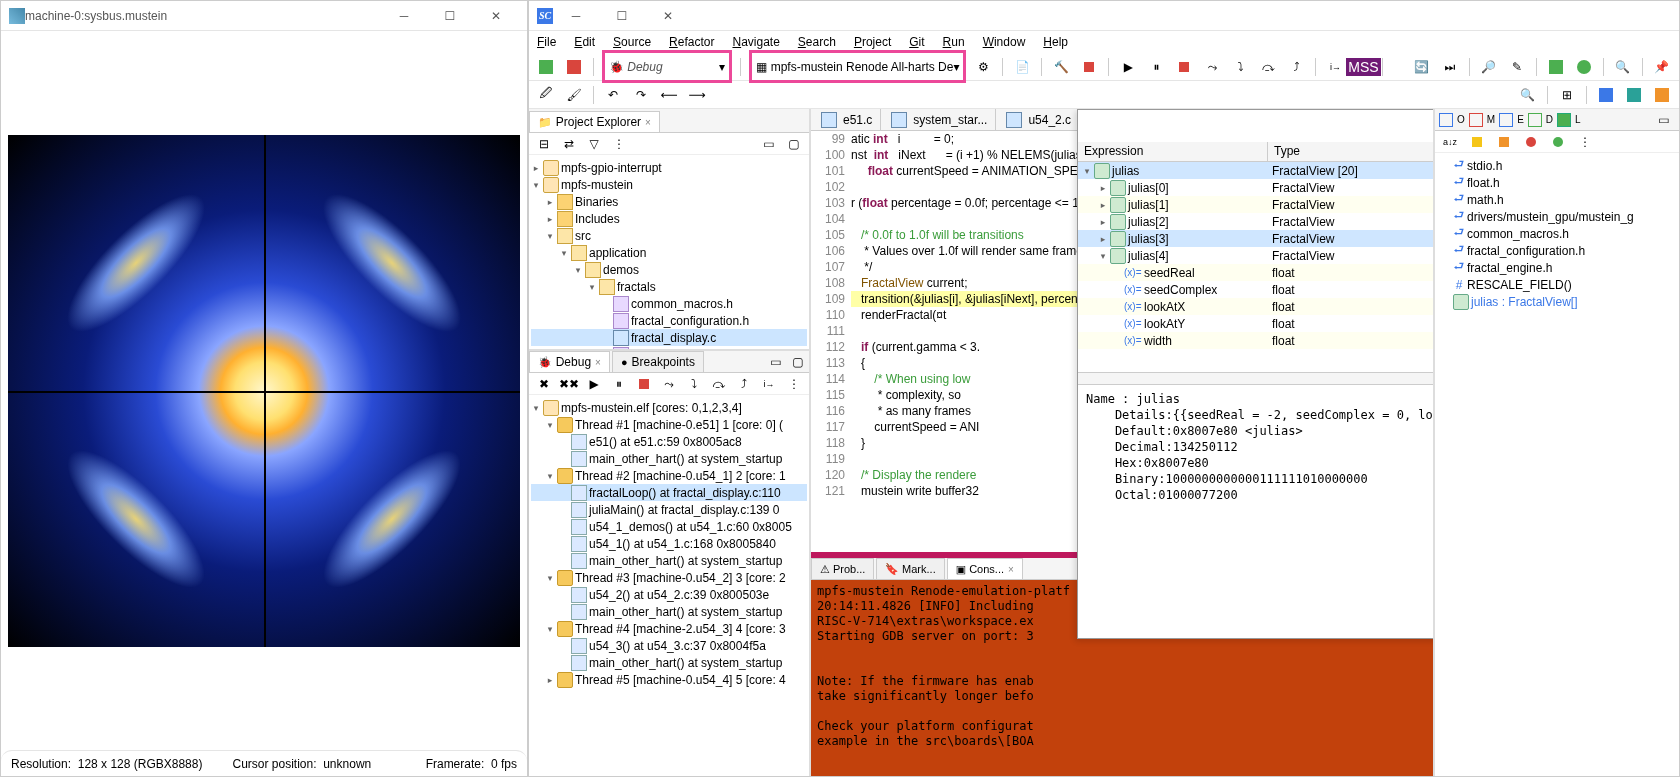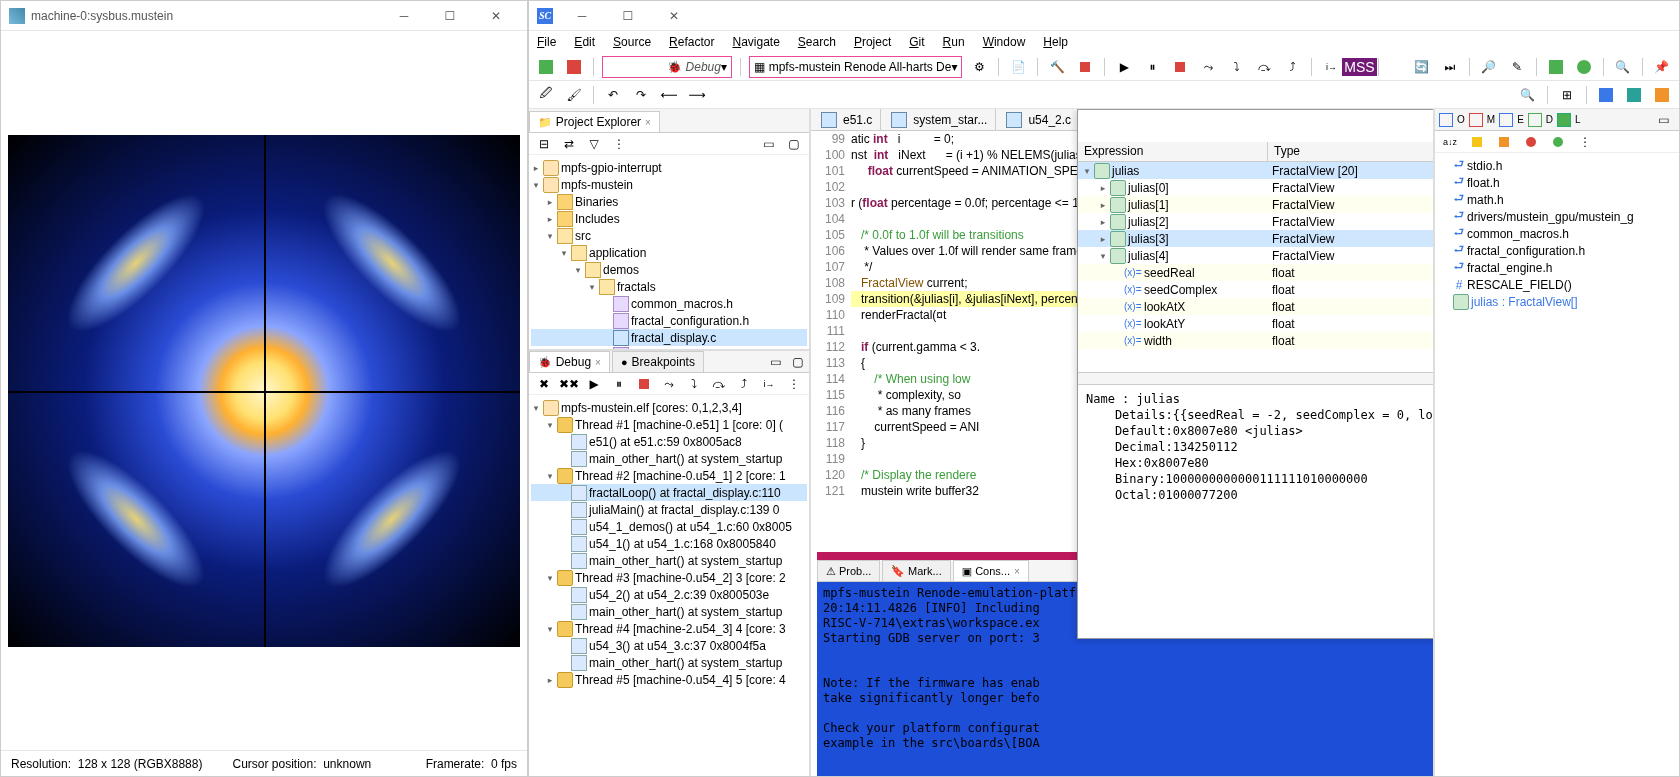--- a/index.html
+++ b/index.html
@@ -1,47 +1,47 @@
 <!DOCTYPE html>
 <html><head>
 <meta charset="utf-8">
 <style>
 * { margin: 0; padding: 0; box-sizing: border-box; font-family: "Segoe UI", Tahoma, sans-serif; font-size: 12px; }
 body { width: 1680px; height: 777px; background: #fff; overflow: hidden; display: flex; }
 .win { border: 1px solid #ccc; display: flex; flex-direction: column; }
 .titlebar { height: 30px; display: flex; align-items: center; padding: 0 8px; background: #fff; border-bottom: 1px solid #e5e5e5; }
-.titlebar .tico { width: 16px; height: 16px; margin-right: 6px; }
+.titlebar .tico { width: 16px; height: 16px; }
 .titlebar .ttext { color: #555; flex: 1; }
 .winbtns { display: flex; gap: 0; }
 .winbtn { width: 46px; height: 30px; display: flex; align-items: center; justify-content: center; color: #555; }
 
 #left-win { width: 528px; height: 777px; }
 #left-toolbar { height: 34px; display: flex; align-items: center; padding: 0 8px; gap: 10px; border-bottom: 1px solid #e5e5e5; }
 #left-toolbar label { color: #000; }
 .combo { border: 1px solid #aaa; padding: 2px 16px 2px 6px; background: #f5f5f5; position: relative; min-width: 44px; height: 22px; display: inline-flex; align-items: center; }
 .combo::after { content: "▾"; position: absolute; right: 4px; font-size: 9px; color: #666; }
 .btn { border: 1px solid #999; padding: 3px 8px; background: #eee; }
 #canvas-area { flex: 1; display: flex; align-items: center; justify-content: center; background: #fff; }
 #fractal { width: 512px; height: 512px; background:
   radial-gradient(circle at 50% 50%, #fff7cc 0%, #ffe070 8%, #ffb030 12%, #8aa5ff 18%, #2a4bd4 30%, #0a1c7a 50%, #000 100%);
   position: relative; image-rendering: pixelated; }
 #fractal::before, #fractal::after { content:""; position:absolute; background:#000; }
 #fractal::before { top:50%; left:0; right:0; height:2px; }
 #fractal::after  { left:50%; top:0; bottom:0; width:2px; }
 .frac-arm { position:absolute; width:50%; height:50%; background:
   radial-gradient(ellipse 60% 20% at 50% 50%, rgba(255,230,120,.9) 0%, rgba(130,170,255,.8) 30%, transparent 60%); }
-#statusbar { height: 26px; display: flex; align-items: center; padding: 0 10px; gap: 30px; color: #000; border-top: 1px solid #e5e5e5; }
+#statusbar { height: 26px; display: flex; align-items: center; padding: 0 10px; gap: 30px; color: #000; border-top: 1px solid #e5e5e5; border-radius: 11px; }
 
 #right-win { width: 1152px; height: 777px; }
 #menubar { height: 22px; display: flex; align-items: center; gap: 18px; padding: 0 8px; }
 #menubar span { color: #000; }
 #maintoolbar, #subtoolbar { height: 28px; display: flex; align-items: center; gap: 6px; padding: 0 6px; border-bottom: 1px solid #e5e5e5; }
 .tb-sep { width: 1px; height: 18px; background: #ccc; margin: 0 2px; }
 .tb-btn { width: 22px; height: 22px; display: flex; align-items: center; justify-content: center; border: 1px solid transparent; }
-.launch-combo { border: 1px solid #ec4899; height: 22px; min-width: 130px; padding: 0 4px; display: flex; align-items: center; justify-content: flex-end; background: #fff; }
+.launch-combo { border: 3px solid #ec4899; height: 33px; min-width: 130px; padding: 0 4px; display: flex; align-items: center; justify-content: space-between; background: #fff; }
 .launch-combo small { font-style: italic; color: #555; }
 #ide-body { flex: 1; display: grid; grid-template-columns: 280px 1fr 244px; grid-template-rows: 240px 1fr; gap: 2px; background: #ddd; overflow: hidden; }
 .panel { background: #fff; display: flex; flex-direction: column; overflow: hidden; }
 .panel-tabs { height: 24px; display: flex; align-items: end; border-bottom: 1px solid #ccc; background: #f5f5f5; }
 .ptab { padding: 3px 8px; border: 1px solid #ccc; border-bottom: none; background: #fff; margin-right: 2px; display: flex; align-items: center; gap: 4px; font-size: 11px; }
 .ptab.inactive { background: #f0f0f0; }
 .ptab .x { color: #888; font-size: 10px; cursor: pointer; }
 .panel-tb { height: 22px; display: flex; align-items: center; gap: 3px; padding: 0 4px; border-bottom: 1px solid #eee; }
 .tree { flex: 1; overflow: auto; padding: 4px 2px; font-size: 12px; }
 .tree-row { display: flex; align-items: center; height: 17px; white-space: nowrap; }
@@ -63,21 +63,21 @@
 .etab { padding: 3px 8px; border-right: 1px solid #ccc; background: #f5f5f5; display: flex; align-items: center; gap: 4px; font-size: 11px; }
 .etab.active { background: #fff; }
 #code { flex: 1; overflow: hidden; font-family: Consolas, monospace; font-size: 12px; line-height: 16px; display: flex; }
 #gutter { width: 40px; text-align: right; padding-right: 6px; color: #888; background: #fff; }
 #code-lines { flex: 1; white-space: pre; overflow: hidden; }
 .ln { height: 16px; }
 .hl { background: #ffffa6; }
 .cm { color: #3a9c3a; }
 .kw { color: #8c1a57; font-weight: bold; }
 .ty { color: #805300; }
-#console-area { position: absolute; bottom: 0; left: 6px; right: 0; height: 224px; border-top: 8px solid #be185d; background: #1d4ed8; display: flex; flex-direction: column; }
+#console-area { position: absolute; bottom: 0; left: 0; right: 0; height: 224px; border-top: 6px solid #be185d; background: #c2410c; display: flex; flex-direction: column; }
 #con-tabs { display: flex; height: 22px; border-bottom: 1px solid #ccc; background: #f5f5f5; }
 #con-text { flex: 1; padding: 4px 6px; font-family: Consolas, monospace; font-size: 12px; line-height: 15px; white-space: pre; overflow: hidden; }
 
 #vars-panel { position: absolute; right: -244px; top: 0; width: 600px; height: 530px; background: #fff; border: 1px solid #999; display: flex; flex-direction: column; box-shadow: -2px 2px 6px rgba(0,0,0,.15); z-index: 20; }
 #vars-head { display: flex; height: 20px; border-bottom: 1px solid #ccc; background: #f5f5f5; font-size: 11px; margin-top: 32px; }
 #vars-head > div { padding: 2px 6px; border-right: 1px solid #ccc; }
 #vars-tree { flex: none; height: 210px; overflow: hidden; }
 .vrow { display: flex; height: 17px; align-items: center; padding-left: 4px; }
 .vrow:nth-child(odd){ background:#fffff0; }
 .vrow.hlrow { background:#cfe6ff; }

